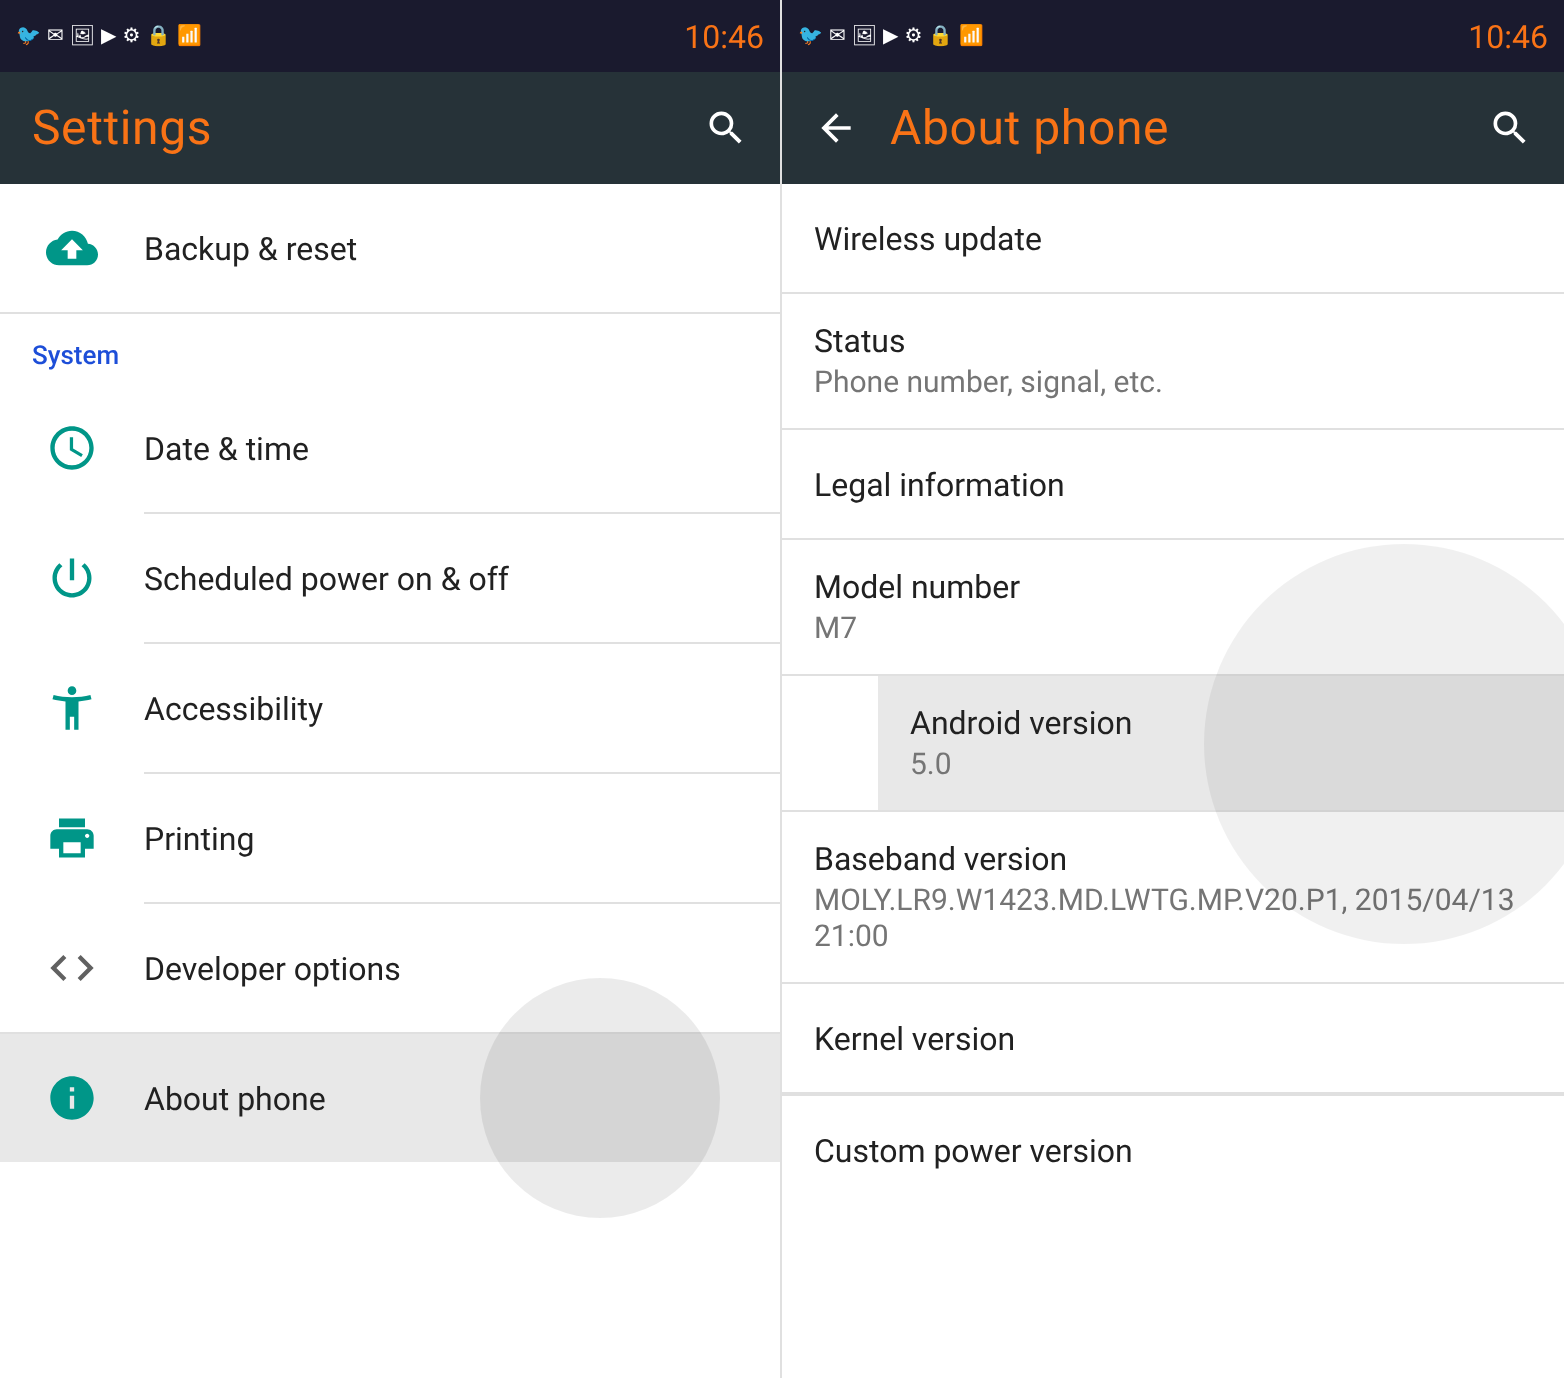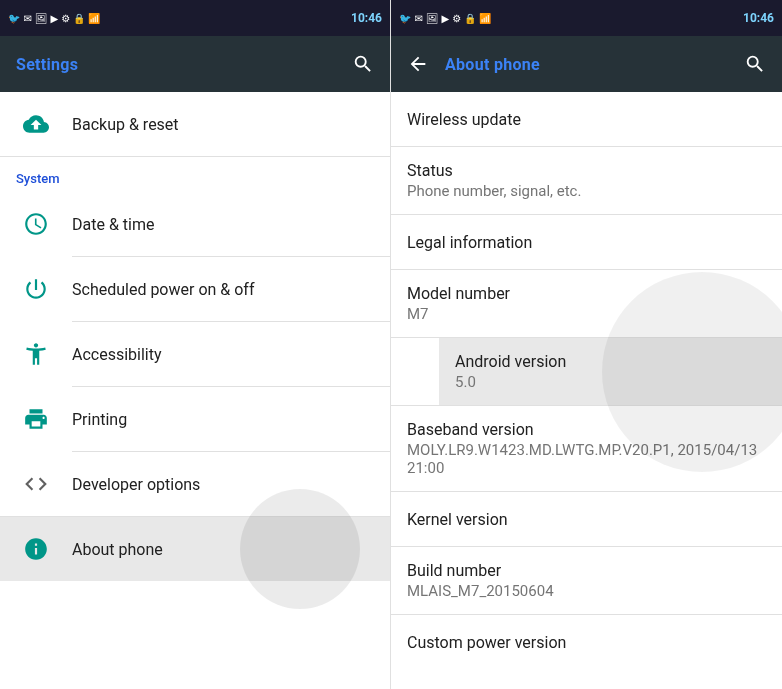--- a/index.html
+++ b/index.html
@@ -24,23 +24,23 @@
       flex-shrink: 0;
     }
     .status-bar-icons {
       display: flex;
       align-items: center;
       gap: 3px;
       font-size: 10px;
       color: #fff;
     }
     .status-bar-time {
-      font-size: 12px;
-      color: #7dd3fc;
-      font-weight: 700;
+      font-size: 16px;
+      color: #f97316;
+      font-weight: 400;
     }
 
     
     .panel {
       width: 391px;
       height: 689px;
       display: flex;
       flex-direction: column;
       background: #fff;
       border-right: 1px solid #e0e0e0;
@@ -58,23 +58,23 @@
     
     .app-bar {
       height: 56px;
       background: #263238;
       display: flex;
       align-items: center;
       padding: 0 16px;
       flex-shrink: 0;
     }
     .app-bar-title {
-      color: #3b82f6;
-      font-size: 16px;
-      font-weight: 700;
+      color: #f97316;
+      font-size: 24px;
+      font-weight: 400;
       flex: 1;
       letter-spacing: 0.3px;
     }
     .app-bar-icon {
       color: #fff;
       font-size: 22px;
       cursor: pointer;
     }
     .back-icon {
       color: #fff;
@@ -361,24 +361,20 @@
       <div class="info-item-title">Baseband version</div>
       <div class="info-item-value">MOLY.LR9.W1423.MD.LWTG.MP.V20.P1, 2015/04/13 21:00</div>
     </div>
     <div class="divider-full"></div>
 
     <div class="info-item">
       <div class="info-item-title">Kernel version</div>
     </div>
     <div class="divider-full"></div>
 
-    <div class="info-item">
-      <div class="info-item-title">Build number</div>
-      <div class="info-item-value">MLAIS_M7_20150604</div>
-    </div>
     <div class="divider-full"></div>
 
     <div class="info-item">
       <div class="info-item-title">Custom power version</div>
     </div>
 
   </div>
 </div>
 
 </body></html>

